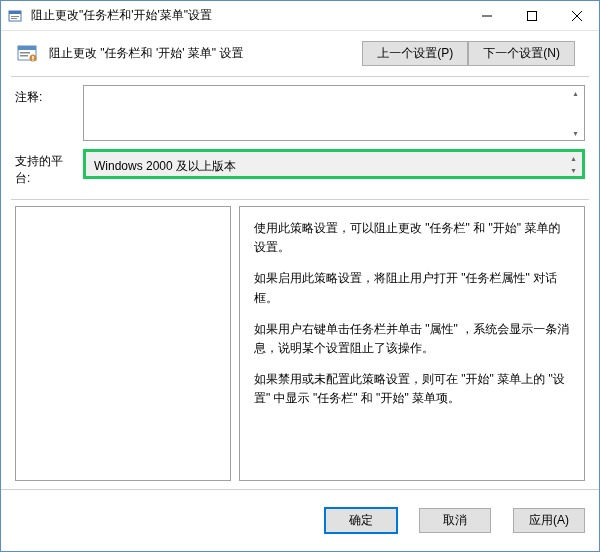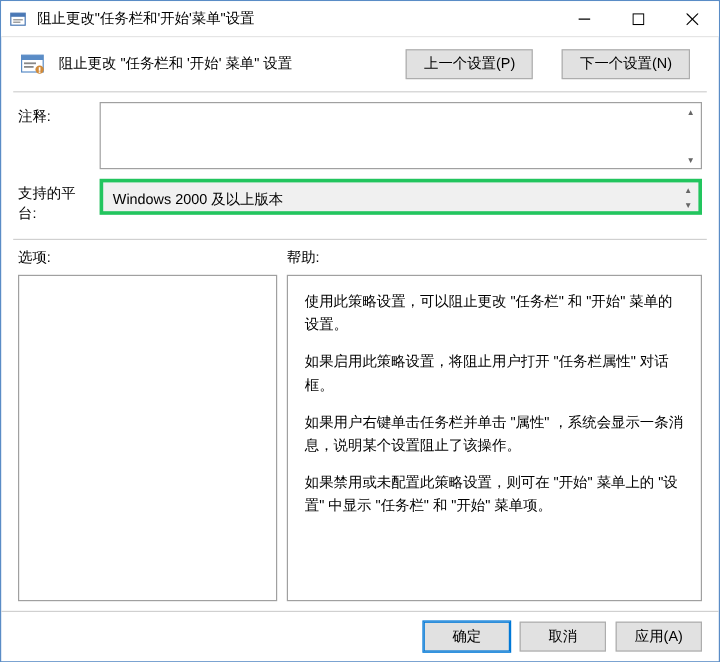--- a/index.html
+++ b/index.html
@@ -8,21 +8,21 @@
   .titlebar { height:30px; background:#fff; display:flex; align-items:center; border-bottom:1px solid #e5e5e5; }
   .titlebar-icon { width:16px; height:16px; margin:0 6px; display:flex; align-items:center; justify-content:center; }
   .title-text { flex:1; font-size:12px; padding-left:2px; }
   .winbtns { display:flex; height:100%; }
   .winbtn { width:45px; display:flex; align-items:center; justify-content:center; color:#333; }
   .winbtn svg { pointer-events:none; }
   .client { flex:1; display:flex; flex-direction:column; padding:0; overflow:hidden; }
   .header-row { display:flex; align-items:center; padding:10px 14px 10px 14px; gap:10px; }
   .header-icon { width:24px; height:24px; display:flex; align-items:center; justify-content:center; }
   .header-text { flex:1; font-size:12px; }
-  .nav-btns { display:flex; gap:24px; margin-left:auto; margin-right:10px; }
+  .nav-btns { display:flex; gap:0; margin-left:auto; margin-right:10px; }
   .btn { border:1px solid #adadad; background:#e1e1e1; padding:3px 14px; font-size:12px; cursor:default; }
   .divider { height:1px; background:#d0d0d0; margin:0 10px 8px 10px; }
   .config-section { display:flex; padding:0 14px 8px 14px; }
   .radio-col { width:80px; display:flex; flex-direction:column; gap:10px; padding-top:2px; }
   .radio-item { display:flex; align-items:center; gap:4px; white-space:nowrap; }
   .radio-item input { margin:0; }
   .fields-col { flex:1; display:flex; flex-direction:column; gap:8px; }
   .field-row { display:flex; align-items:flex-start; gap:8px; }
   .field-label { width:60px; padding-top:4px; }
   .comment-box { flex:1; height:56px; border:1px solid #a0a0a0; background:#fff; position:relative; }
@@ -30,21 +30,21 @@
   .scroll-arrows { position:absolute; right:0; top:0; bottom:0; width:17px; display:flex; flex-direction:column; justify-content:space-between; }
   .scroll-arrow { height:14px; display:flex; align-items:center; justify-content:center; color:#666; font-size:8px; }
   .divider2 { height:1px; background:#d0d0d0; margin:4px 10px 6px 10px; }
   .labels-row { display:flex; padding:0 14px 6px 14px; }
   .options-label { width:224px; }
   .panels-row { flex:1; display:flex; padding:0 14px 8px 14px; gap:8px; min-height:0; }
   .panel { border:1px solid #a0a0a0; background:#fff; }
   .options-panel { width:216px; }
   .help-panel { flex:1; padding:12px 14px; font-size:12px; line-height:1.6; overflow:auto; }
   .help-panel p { margin:0 0 12px 0; }
-  .footer { border-top:1px solid #d0d0d0; padding:8px 14px; display:flex; justify-content:flex-end; gap:8px; }
+  .footer { border-top:1px solid #d0d0d0; padding:18px 14px; display:flex; justify-content:flex-end; gap:22px; }
   .footer .btn { min-width:72px; text-align:center; }
   .btn-primary { border:1px solid #0078d7; outline:1px solid #0078d7; }
 </style>
 </head>
 <body>
 
 <div class="window">
   <div class="titlebar">
     <span class="titlebar-icon">
       <svg width="14" height="14" viewBox="0 0 14 14">
@@ -115,24 +115,20 @@
               <div class="scroll-arrow">▴</div>
               <div class="scroll-arrow">▾</div>
             </div>
           </div>
         </div>
       </div>
     </div>
 
     <div class="divider2"></div>
 
-    <div class="labels-row">
-      <div class="options-label">选项:</div>
-      <div>帮助:</div>
-    </div>
 
     <div class="panels-row">
       <div class="panel options-panel"></div>
       <div class="panel help-panel">
         <p>使用此策略设置，可以阻止更改 "任务栏" 和 "开始" 菜单的设置。</p>
         <p>如果启用此策略设置，将阻止用户打开 "任务栏属性" 对话框。</p>
         <p>如果用户右键单击任务栏并单击 "属性" ，系统会显示一条消息，说明某个设置阻止了该操作。</p>
         <p>如果禁用或未配置此策略设置，则可在 "开始" 菜单上的 "设置" 中显示 "任务栏" 和 "开始" 菜单项。</p>
       </div>
     </div>

